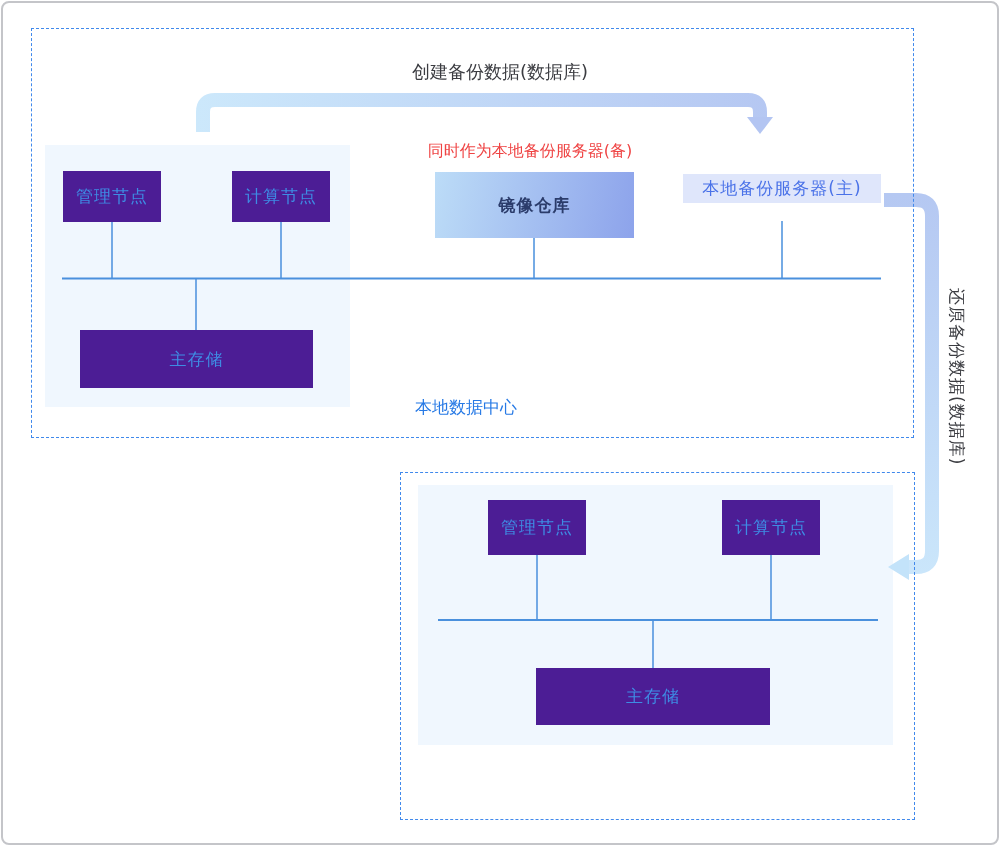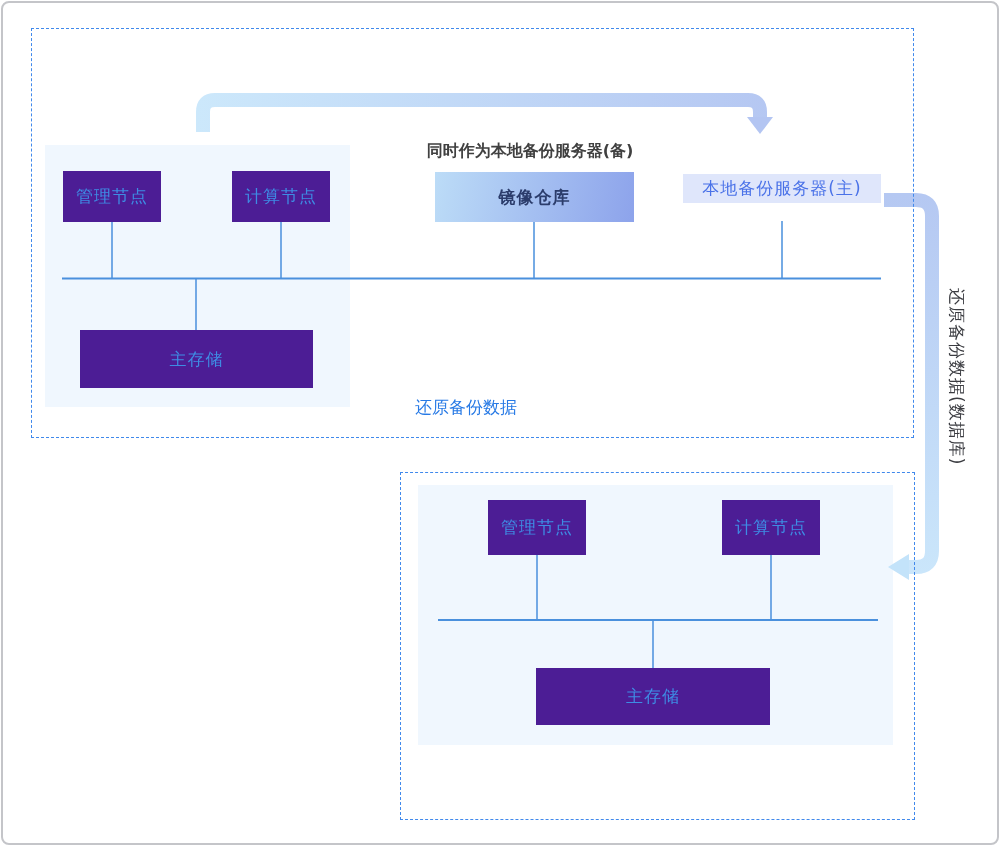--- a/index.html
+++ b/index.html
@@ -22,21 +22,21 @@
   .node.mirror{
     background:linear-gradient(100deg,#bcdcf7 0%,#8da3eb 100%);
     color:#2b3c6b;font-weight:600;
   }
   .node.backup{background:#dfe6fb;color:#4a72e8;}
   .flow-label{
     position:absolute;color:#3b3c41;font-size:18px;font-weight:500;
     text-align:center;z-index:5;white-space:nowrap;
   }
   .note-label{
-    position:absolute;color:#404040;font-size:16px;font-weight:700;
+    position:absolute;color:#ef4444;font-size:16px;font-weight:400;
     text-align:center;z-index:5;white-space:nowrap;
   }
   .dc-label{
     position:absolute;color:#2679e5;font-size:17px;font-weight:500;
     text-align:center;z-index:5;white-space:nowrap;
   }
   .vertical-label{
     position:absolute;left:968px;top:288px;color:#3b3c41;font-size:17px;
     font-weight:500;white-space:nowrap;letter-spacing:1px;
     transform:rotate(90deg);transform-origin:0 0;z-index:5;
@@ -71,28 +71,29 @@
     <path d="M62 278.5 L881 278.5" stroke="#4a90dd" stroke-width="2" fill="none"></path>
     <path d="M112 222 V279 M281 222 V279 M534 222 V279 M782 221 V279 M196 278 V330" stroke="#4a90dd" stroke-width="1.5" fill="none"></path>
 
     <path d="M438 620 L878 620" stroke="#4a90dd" stroke-width="2" fill="none"></path>
     <path d="M537 555 V620 M771 555 V620 M653 620 V668" stroke="#4a90dd" stroke-width="1.5" fill="none"></path>
   </svg>
 
   <div class="boundary" style="left:31px;top:28px;width:881px;height:408px;"></div>
   <div class="boundary" style="left:400px;top:472px;width:513px;height:346px;"></div>
 
+  <div class="flow-label" style="left:330px;top:60px;width:340px;">创建备份数据(数据库)</div>
   <div class="note-label" style="left:370px;top:141px;width:320px;">同时作为本地备份服务器(备)</div>
   <div class="vertical-label">还原备份数据(数据库)</div>
 
   <div class="node" style="left:63px;top:171px;width:98px;height:51px;">管理节点</div>
   <div class="node" style="left:232px;top:171px;width:98px;height:51px;">计算节点</div>
-  <div class="node mirror" style="left:435px;top:172px;width:199px;height:50px;">镜像仓库</div>
+  <div class="node mirror" style="left:435px;top:172px;width:199px;height:66px;">镜像仓库</div>
   <div class="node backup" style="left:683px;top:174px;width:198px;height:29px;">本地备份服务器(主)</div>
   <div class="node" style="left:80px;top:330px;width:233px;height:58px;">主存储</div>
-  <div class="dc-label" style="left:346px;top:396px;width:240px;">还原备份数据</div>
+  <div class="dc-label" style="left:346px;top:396px;width:240px;">本地数据中心</div>
 
   <div class="node" style="left:488px;top:500px;width:98px;height:55px;">管理节点</div>
   <div class="node" style="left:722px;top:500px;width:98px;height:55px;">计算节点</div>
   <div class="node" style="left:536px;top:668px;width:234px;height:57px;">主存储</div>
 
   <div class="outer-frame"></div>
 </div>
 
 </body></html>

